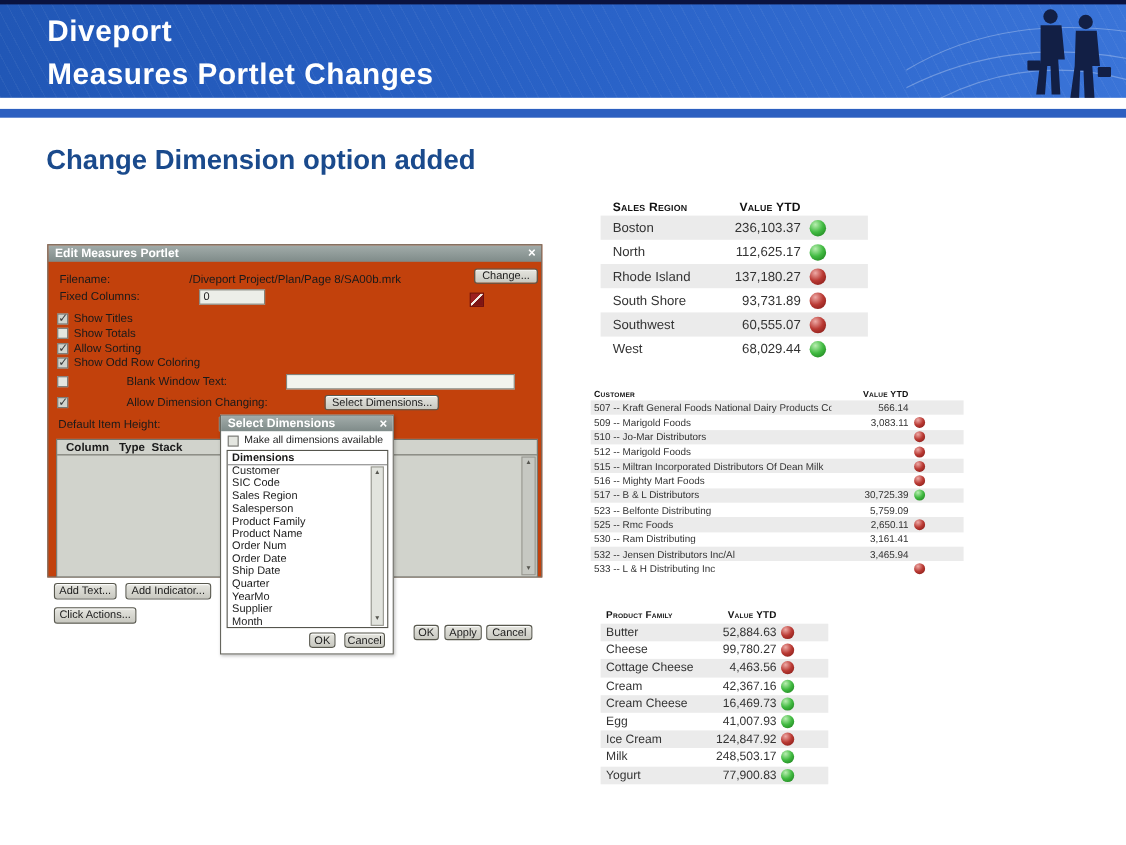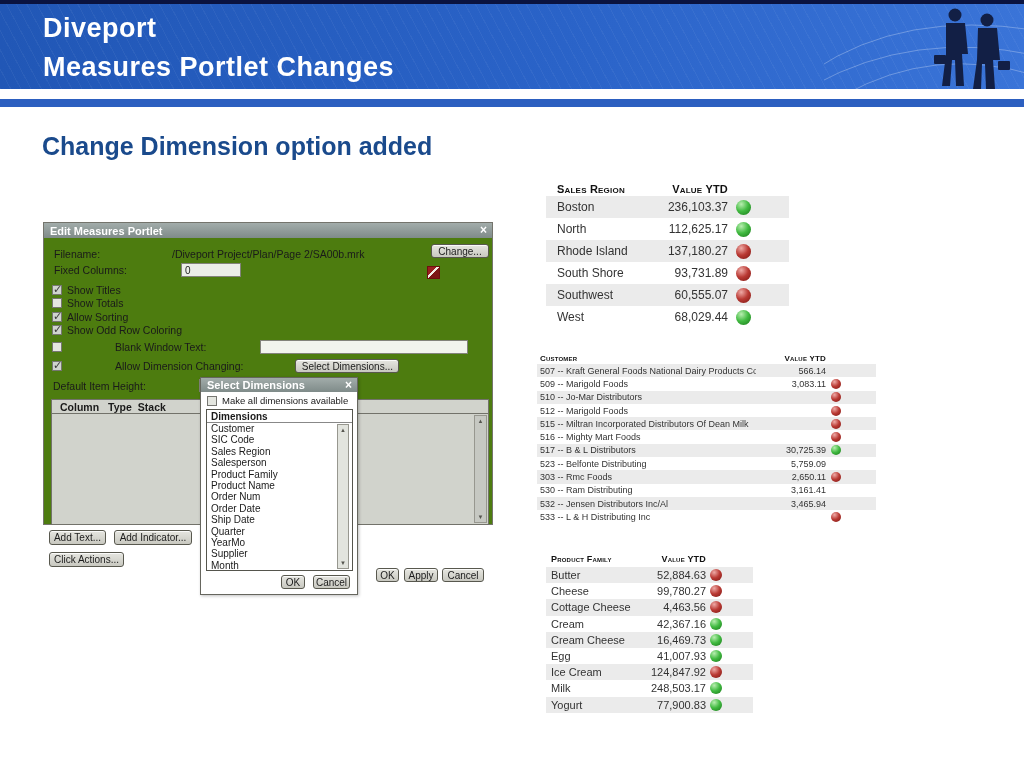--- a/index.html
+++ b/index.html
@@ -36,21 +36,21 @@
               font-size:11px; font-weight:bold; color:#3a3a3a; }
   .tinput { background:#eceee8; border:1px solid #83837b; font-size:10px; color:#222;
             padding:0 3px; height:14px; font-family:"Liberation Sans",sans-serif; }
   .sb { position:absolute; width:13px; background:#c6c8c2; border:1px solid #97978f; }
   .sb .up, .sb .dn { position:absolute; left:0; width:100%; text-align:center;
             font-size:6px; color:#55554f; height:10px; line-height:10px; }
   .sb .up { top:0; } .sb .dn { bottom:0; }
 
   
   .dlg { position:absolute; left:43px; top:222px; width:450px; height:303px;
-         background:#4d7c0f; border:1px solid #74746c; font-size:10.5px; color:#1a1a1a; }
+         background:#c2410c; border:1px solid #74746c; font-size:10.5px; color:#1a1a1a; }
   .dlg .abs { position:absolute;gap:48px; }
   .row-flex { display:flex; align-items:center; }
   .fn-label { display:inline-block; width:70px; }
   .chkrows { position:absolute; left:8px; top:60px; }
   .chk-row { display:flex; align-items:center; height:13.5px; }
   .chk-row .chk-label { margin-left:5px; }
   .col-list { position:absolute; left:7px; top:176px; width:438px; height:126px;
               border:1px solid #72726a; background:#d1d3cc; }
   .col-list-head { height:14px; border-bottom:1px solid #72726a; display:flex;
                    align-items:center; font-weight:bold; }
@@ -143,21 +143,21 @@
   <div class="subtitle">Change Dimension option added</div>
 
   <div class="dlg">
     <div class="tb">
       <span>Edit Measures Portlet</span>
       <span class="x">×</span>
     </div>
 
     <div class="abs row-flex" style="left:10px; top:25px;">
       <span class="fn-label">Filename:</span>
-      <span>/Diveport Project/Plan/Page 2/SA00b.mrk</span>
+      <span>/Diveport Project/Plan/Page 8/SA00b.mrk</span>
     </div>
     <div class="btn abs" style="left:387px; top:21px; width:58px; height:14px;">Change...</div>
 
     <div class="abs row-flex" style="left:10px; top:40px;">
       <span>Fixed Columns:</span>
       <input class="tinput" style="width: 60px; margin-left: 6px;" value="0">
     </div>
     <div class="abs swatch" style="left:383px; top:43px; width:13px; height:13px;"></div>
 
     <div class="chkrows">
@@ -365,21 +365,21 @@
           <span class="indicator green"></span>
         </div>
 
         <div class="t-row">
           <span class="t-name">523 -- Belfonte Distributing</span>
           <span class="t-value">5,759.09</span>
           <span class="indicator none"></span>
         </div>
 
         <div class="t-row">
-          <span class="t-name">303 -- Rmc Foods</span>
+          <span class="t-name">525 -- Rmc Foods</span>
           <span class="t-value">2,650.11</span>
           <span class="indicator red"></span>
         </div>
 
         <div class="t-row">
           <span class="t-name">530 -- Ram Distributing</span>
           <span class="t-value">3,161.41</span>
           <span class="indicator none"></span>
         </div>
 

